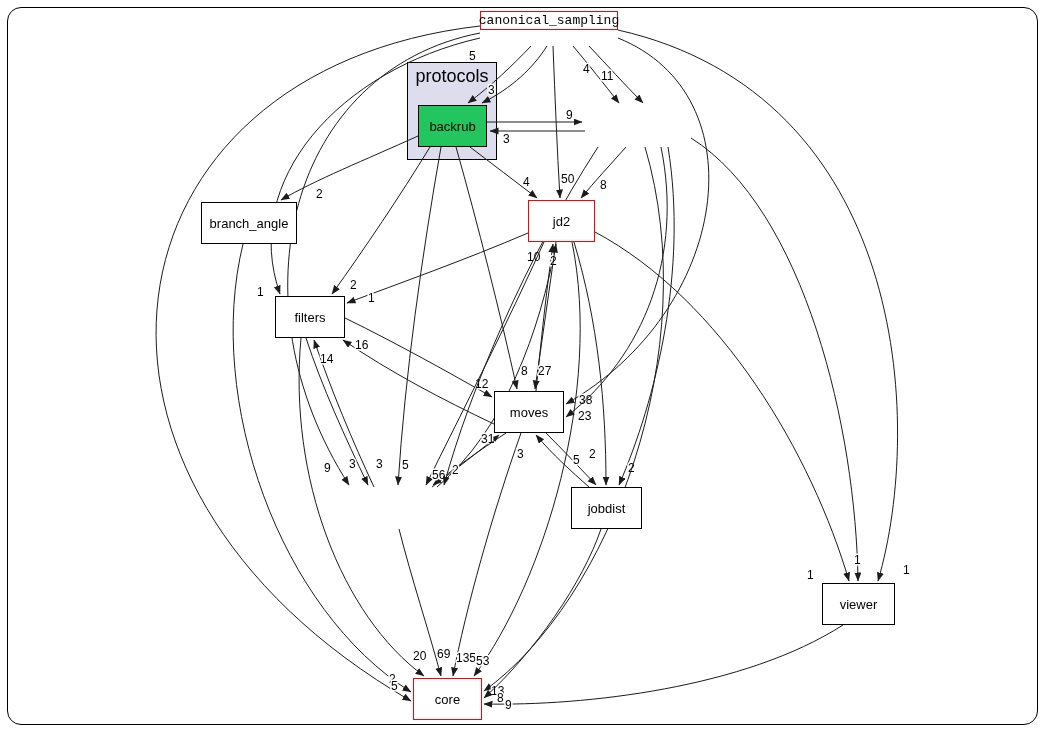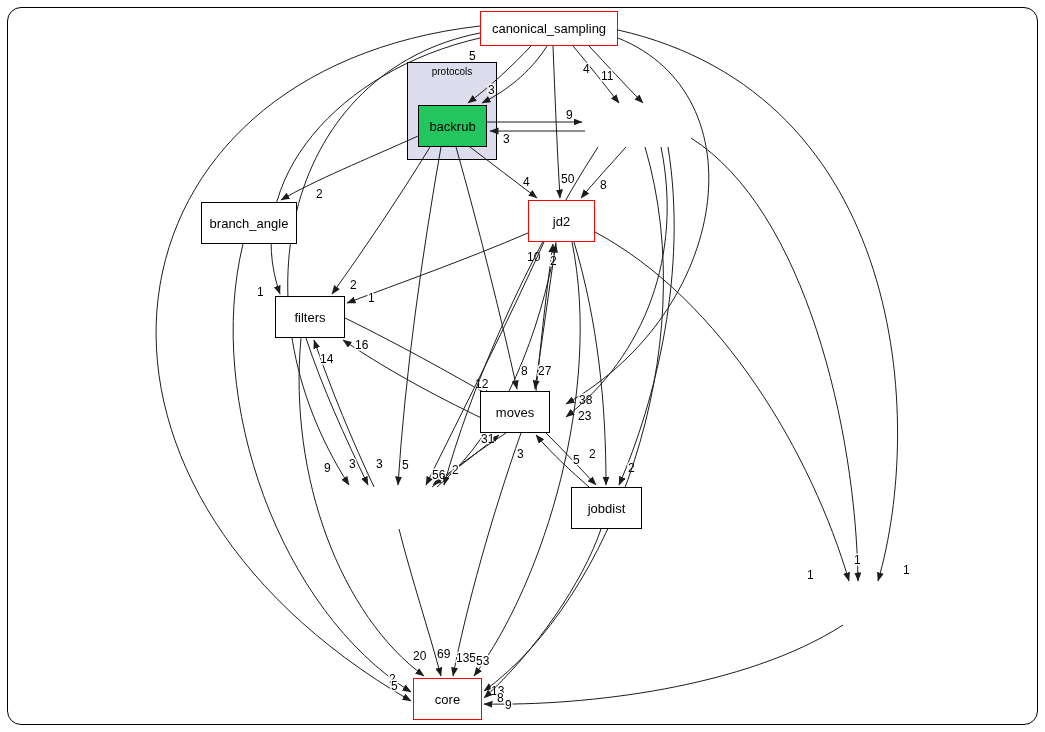--- a/index.html
+++ b/index.html
@@ -16,21 +16,21 @@
   }
   #frame{
     position:absolute;inset:7px;border:1px solid var(--frame);
     border-radius:14px;pointer-events:none;
   }
   .cluster{
     position:absolute;border:1px solid #000;box-sizing:border-box;
   }
   .cluster-label{
     position:absolute;left:0;top:3px;width:100%;text-align:center;
-    font-size:10px;color:var(--label-color);
+    font-size:18px;color:var(--label-color);
   }
   #edges{position:absolute;left:0;top:0;}
   .edge{fill:none;stroke:var(--edge-color);stroke-width:1px;}
   .edge-label{
     font-size:12px;fill:var(--label-color);
     font-family:"Liberation Sans",sans-serif;
     paint-order:stroke;stroke:#ffffff;stroke-width:3px;stroke-linejoin:round;
   }
   .node{
     position:absolute;box-sizing:border-box;border:1px solid #000;
@@ -139,21 +139,22 @@
       <path d="M 480,26 C 95,70 30,480 411,701" class="edge" marker-end="url(#arrow)"></path>
       <text x="391" y="690" class="edge-label">5</text>
       <path d="M 645,147 C 705,350 610,600 484,691" class="edge" marker-end="url(#arrow)"></path>
       <text x="491" y="695" class="edge-label">13</text>
       <path d="M 601,529 C 583,582 535,652 484,698" class="edge" marker-end="url(#arrow)"></path>
       <text x="497" y="702" class="edge-label">8</text>
       <path d="M 843,625 C 745,688 585,706 484,704" class="edge" marker-end="url(#arrow)"></path>
       <text x="505" y="709" class="edge-label">9</text>
     </svg>
 
-<div class="node" style="left: 480px; top: 11px; width: 138px; height: 35px; border-color: rgb(255, 0, 0); background: rgb(255, 255, 255);">canonical_sampling</div>
+<div class="node" style="left: 480px; top: 11px; width: 138px; height: 19px; border-color: rgb(255, 0, 0); background: rgb(255, 255, 255); font-family: Liberation Mono, monospace;">canonical_sampling</div>
     <div class="node" style="left: 418px; top: 105px; width: 69px; height: 42px; border-color: rgb(0, 0, 0); background: #22c55e;">backrub</div>
     <div class="node" style="left: 201px; top: 202px; width: 96px; height: 42px; border-color: rgb(0, 0, 0); background: rgb(255, 255, 255); text-align: center;">branch_angle</div>
     <div class="node" style="left: 528px; top: 200px; width: 67px; height: 42px; border-color: rgb(255, 0, 0); background: rgb(255, 255, 255);">jd2</div>
     <div class="node" style="left: 275px; top: 296px; width: 70px; height: 42px; border-color: rgb(0, 0, 0); background: rgb(255, 255, 255);">filters</div>
-    <div class="node" style="left: 480px; top: 391px; width: 70px; height: 42px; border-color: rgb(0, 0, 0); background: rgb(255, 255, 255);">moves</div>
+    <div class="node" style="left: 494px; top: 391px; width: 70px; height: 42px; border-color: rgb(0, 0, 0); background: rgb(255, 255, 255);">moves</div>
     <div class="node" style="left: 571px; top: 487px; width: 71px; height: 42px; border-color: rgb(0, 0, 0); background: rgb(255, 255, 255);">jobdist</div>
+    <div class="node" style="left: 822px; top: 583px; width: 73px; height: 42px; border-color: rgb(0, 0, 0); background: rgb(255, 255, 255);">viewer</div>
     <div class="node" style="left: 413px; top: 678px; width: 69px; height: 42px; border-color: rgb(255, 0, 0); background: rgb(255, 255, 255);">core</div>
   </div>
 
 </body></html>

